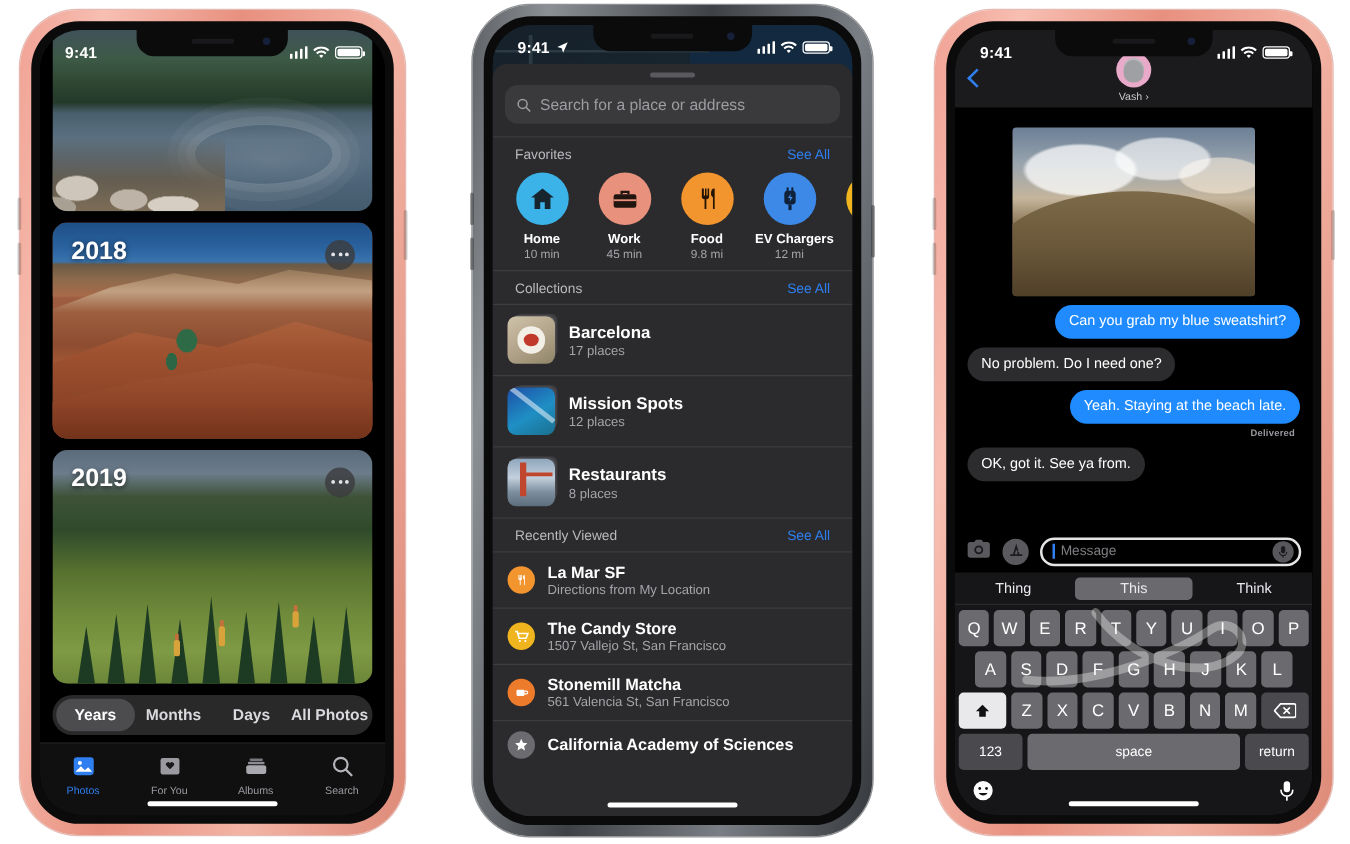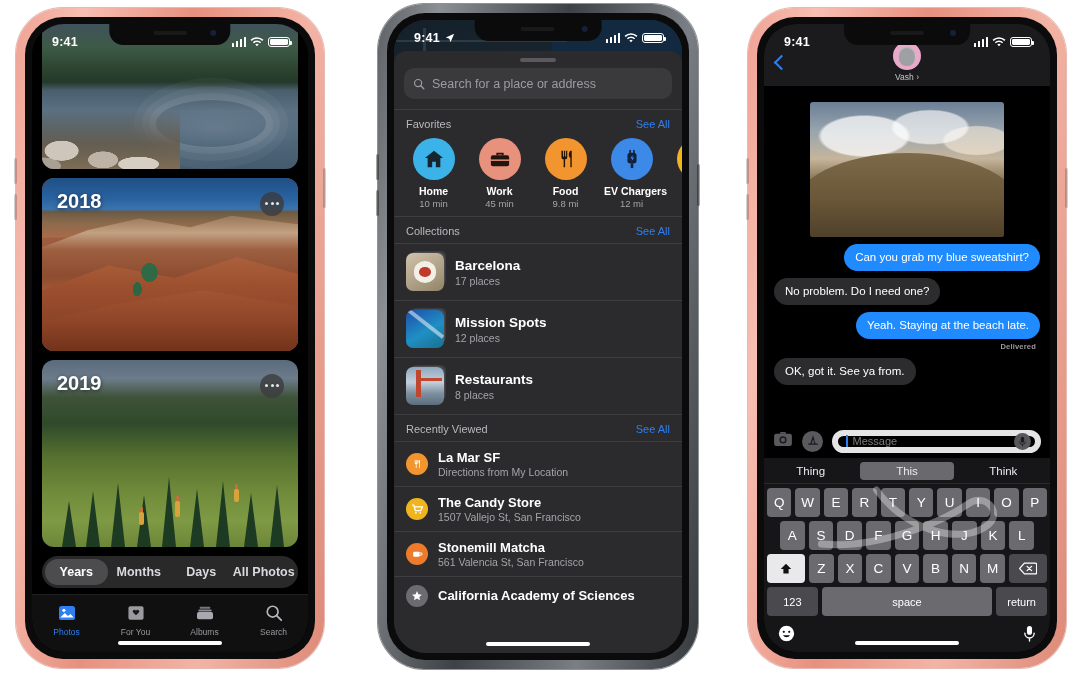--- a/index.html
+++ b/index.html
@@ -145,21 +145,21 @@
   .map-sheet {
     position:absolute; left:0; right:0; top:31px; bottom:0;
     background:#2b2b2d; border-top-left-radius:12px; border-top-right-radius:12px;
     overflow:hidden; display:flex; flex-direction:column;
   }
   .grabber { width:36px; height:4px; border-radius:3px; background:#5a5a5e; margin:7px auto 6px; }
   .searchbar { margin: 0 10px 10px; height:31px; border-radius:10px; background:#3a3a3c;
                display:flex; align-items:center; gap:7px; padding:0 9px; }
   .searchbar .ph { color:#9c9ca1; font-size:12.5px; }
   .sec-head { display:flex; align-items:center; justify-content:space-between;
-              padding: 8px 12px 6px; border-top:.5px solid #3d3d40; }
+              padding: 8px 18px 6px; border-top:.5px solid #3d3d40; }
   .sec-head .t { color:#b9b9be; font-size:11px; }
   .sec-head .a { color:#2f7ff0; font-size:11px; }
   .fav-row { display:flex; gap:11px; padding: 2px 12px 7px; overflow:hidden; }
   .fav { width:55px; flex:0 0 auto; text-align:center; }
   .fav .circ { width:42px; height:42px; border-radius:50%; margin:0 auto 5px;
                display:flex; align-items:center; justify-content:center; }
   .fav .n { color:#fff; font-size:10.5px; font-weight:bold; white-space:nowrap; }
   .fav .s { color:#a4a4a9; font-size:9.5px; margin-top:1px; white-space:nowrap; }
   .coll-row { display:flex; align-items:center; gap:11px; padding:9px 12px;
               border-top:.5px solid #3d3d40; }
@@ -199,21 +199,21 @@
              background: linear-gradient(180deg,#7d6a49 0%,#6a5739 55%,#4f4029 100%);
              border-radius: 50% 50% 0 0 / 70% 70% 0 0;}
   .bub { max-width: 80%; padding: 6px 11px; border-radius: 15px; font-size: 11.5px; line-height:1.3; }
   .bub.out { align-self: flex-end; background:#1f8bff; color:#fff; }
   .bub.in  { align-self: flex-start; background:#2c2c2e; color:#fff; }
   .delivered { align-self:flex-end; color:#9a9aa0; font-size:7.5px; font-weight:bold;
                margin: -4px 4px 0 0; letter-spacing:.2px; }
   .input-bar { flex:0 0 auto; height:32px; display:flex; align-items:center; gap:9px; padding:0 9px 2px; }
   .ib-circ { width:21px; height:21px; border-radius:50%; background:#5a5a5e;
              display:flex; align-items:center; justify-content:center; }
-  .ib-field { flex:1; height:23px; border-radius:12px; border:6px solid #e5e5e5;
+  .ib-field { flex:1; height:23px; border-radius:12px; border:2px solid #e5e5e5;
               display:flex; align-items:center; padding:0 4px 0 8px; gap:5px; }
   .ib-field .cur { width:1.5px; height:12px; background:#2f7ff0; }
   .ib-field .ph { color:#7d7d82; font-size:11px; flex:1; }
   .ib-mic { width:17px; height:17px; border-radius:50%; background:#58585c;
             display:flex; align-items:center; justify-content:center; }
   .kb { flex:0 0 auto; background:#161618; padding-bottom: 2px; position:relative; }
   .predict { height:26px; display:flex; align-items:center; border-bottom:.5px solid #2a2a2c; }
   .pred { flex:1; text-align:center; color:#e9e9ee; font-size:11.5px; padding:3px 0; }
   .pred.sel { background:#6a6a6e; border-radius:4px; margin:2px 3px; }
   .krow { display:flex; justify-content:center; gap:4px; padding: 4px 3px 0; }

